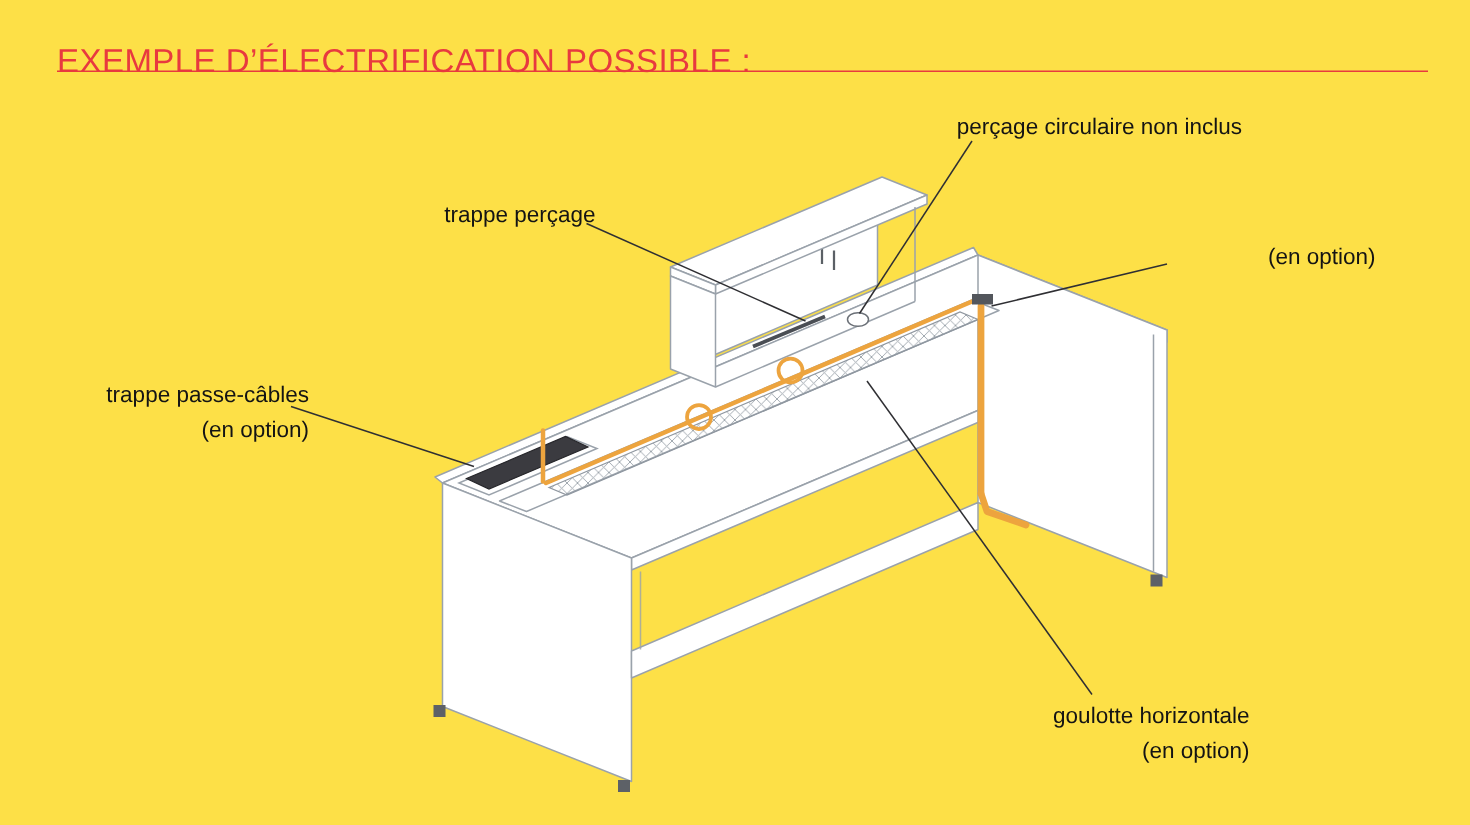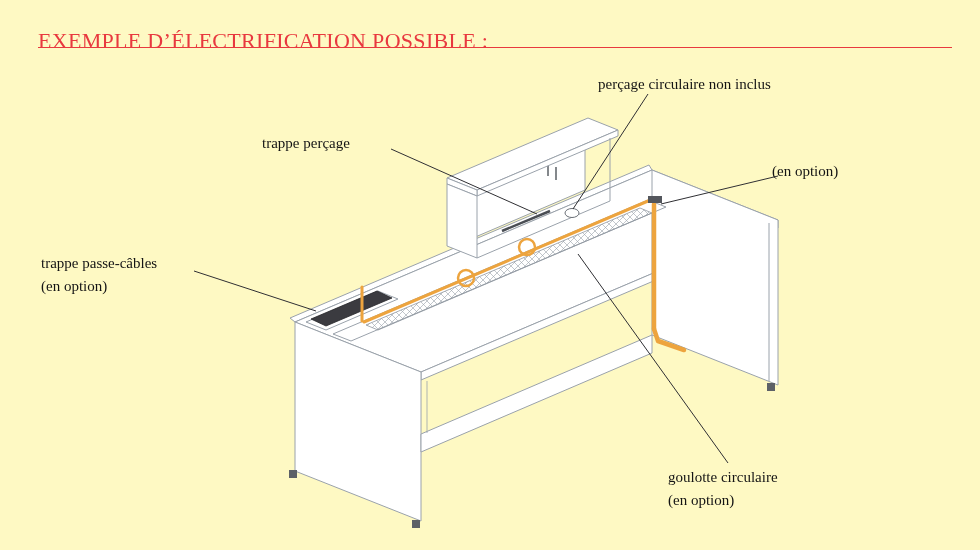--- a/index.html
+++ b/index.html
@@ -1,24 +1,24 @@
 <!DOCTYPE html>
 <html><head>
 <meta charset="utf-8">
 <style>
   html,body{margin:0;padding:0;background:#ffffff;}
   body{width:980px;height:550px;position:relative;overflow:hidden;
        font-family:"Liberation Sans", sans-serif;color:#1a1a1a;}
-  .page{position:absolute;inset:0;background:#fef9c3;font-family:Liberation Serif, serif;}
+  .page{position:absolute;inset:0;background:#fde047;}
   .title{position:absolute;left:38px;top:13px;font-size:22px;font-weight:500;
          letter-spacing:.3px;color:#e8393f;white-space:nowrap;}
   .title-rule{position:absolute;left:38px;top:47px;width:914px;height:1px;
               background:#e8393f;}
   svg.canvas{position:absolute;left:0;top:0;width:980px;height:550px;}
-  .callout{position:absolute;font-size:15px;line-height:23px;text-align:left;
+  .callout{position:absolute;font-size:15px;line-height:23px;text-align:right;
            color:#141414;}
   .callout .l{white-space:nowrap;}
 </style>
 </head>
 <body>
 
 <div class="page">
 
   <svg class="canvas" viewBox="0 0 980 550">
     <defs>
@@ -107,17 +107,17 @@
   <div class="callout" style="left:772px;top:160px;width:145px;">
     <div class="l">(en option)</div>
   </div>
 
   <div class="callout" style="left:41px;top:252px;width:165px;">
     <div class="l">trappe passe-câbles</div>
     <div class="l">(en option)</div>
   </div>
 
   <div class="callout" style="left:668px;top:466px;width:165px;">
-    <div class="l">goulotte circulaire</div>
+    <div class="l">goulotte horizontale</div>
     <div class="l">(en option)</div>
   </div>
 
 </div>
 
 </body></html>

